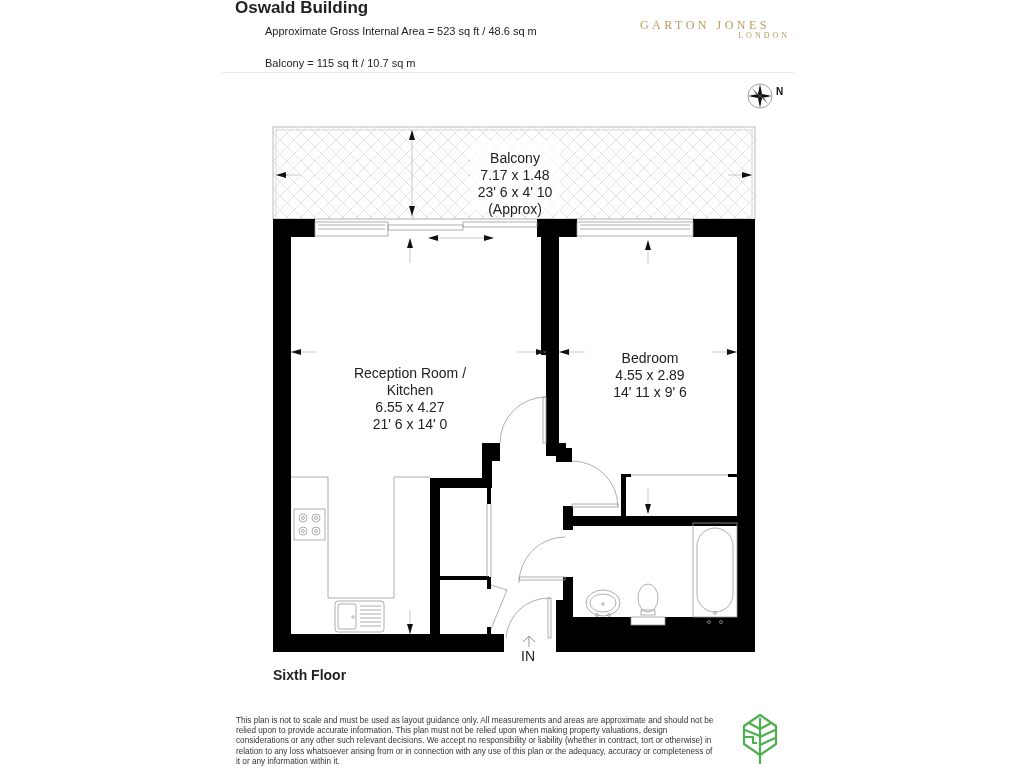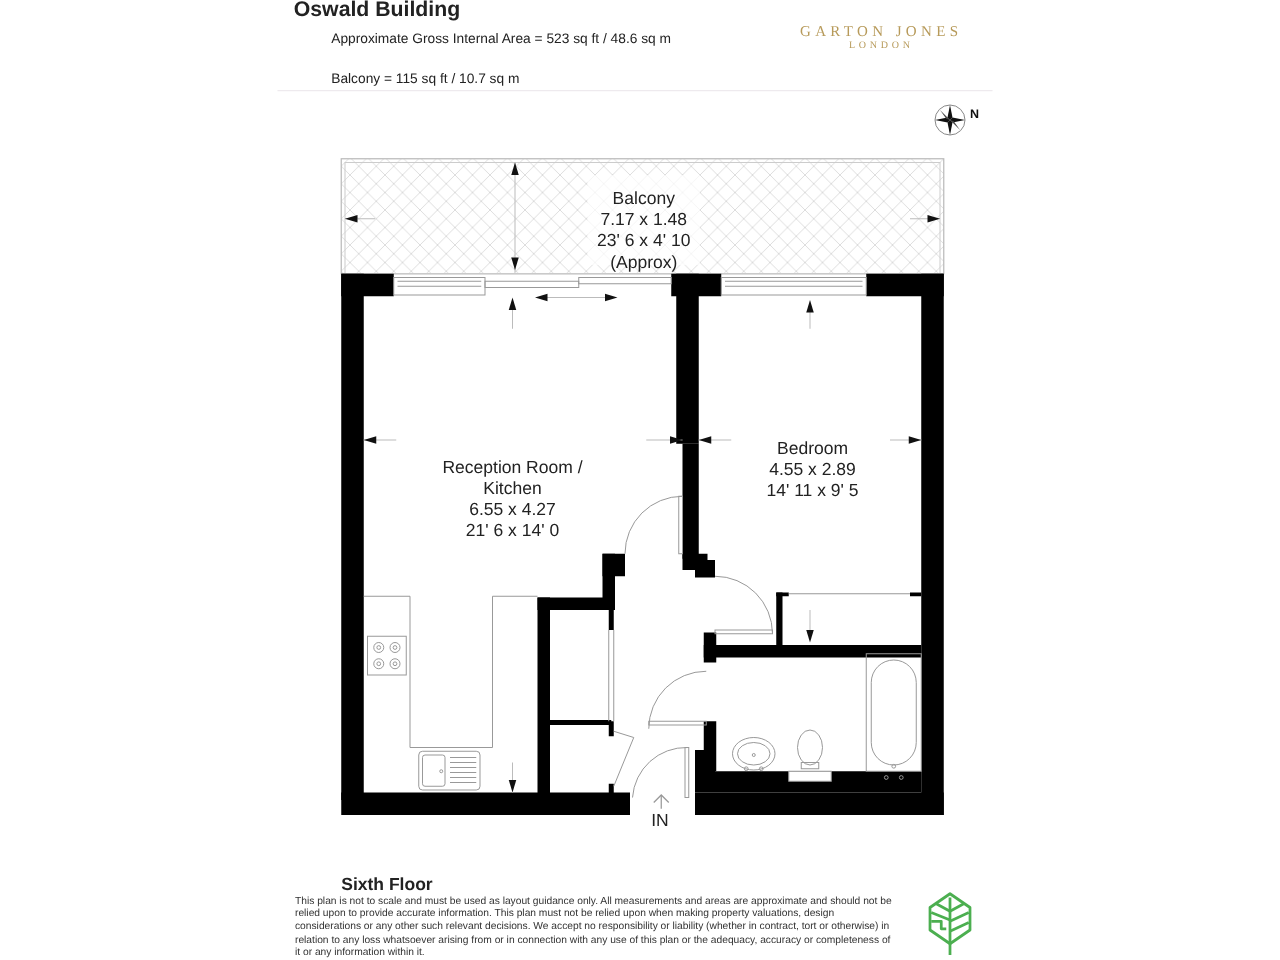--- a/index.html
+++ b/index.html
@@ -3,27 +3,27 @@
 <meta charset="utf-8">
 <style>
   html, body { margin:0; padding:0; background:#ffffff; }
   body { width:1024px; height:768px; position:relative; overflow:hidden; font-family:"Liberation Sans", sans-serif; color:#1a1a1a; }
   .title { position:absolute; left:235px; top:-2px; font-size:17px; font-weight:bold; color:#222; }
   .area-line { position:absolute; left:236px; font-size:11px; color:#222;margin-left:29px; }
   .area-1 { top:25px; }
   .area-2 { top:57px; }
   .brand { position:absolute; left:620px; top:18px; width:170px; text-align:center; color:#b79a5a; font-family:"Liberation Serif", serif; }
   .brand-name { font-size:12px; letter-spacing:3.5px; }
-  .brand-sub { font-size:8px; letter-spacing:3px; margin-top:-2px; }
+  .brand-sub { font-size:8px; letter-spacing:3px; margin-top:-2px;text-align:right; }
   .divider { position:absolute; left:222px; top:72px; width:572px; height:1px; background:#eeeaee; }
   .compass { position:absolute; left:745px; top:82px; width:60px; height:30px; }
   .compass-n { position:absolute; left:776px; top:86px; font-size:10px; font-weight:bold; color:#111; }
   .plan { position:absolute; left:0; top:0; width:1024px; height:768px; }
   .room-label { position:absolute; text-align:center; font-size:14px; color:#222; line-height:17px; }
-  .floor-label { position:absolute; left:273px; top:667px; font-size:14px; font-weight:bold; color:#222;margin-top:32px; }
+  .floor-label { position:absolute; left:273px; top:667px; font-size:14px; font-weight:bold; color:#222; }
   .disclaimer { position:absolute; left:236px; top:716px; width:480px; font-size:8.2px; line-height:10.2px; color:#333; }
   .leaf-logo { position:absolute; left:740px; top:712px; width:40px; height:54px; }
   .in-label { position:absolute; left:521px; top:648px; font-size:14px; color:#222; }
 </style>
 </head>
 <body>
 
 <div>
   <div class="title">Oswald Building</div>
   <div class="area-line area-1">Approximate Gross Internal Area = 523 sq ft / 48.6 sq m</div>
@@ -214,21 +214,21 @@
 <div class="room-label" style="left:335px;top:325px;width:150px;margin-top:40px;">
   <div>Reception Room /</div>
   <div>Kitchen</div>
   <div>6.55 x 4.27</div>
   <div>21' 6 x 14' 0</div>
 </div>
 
 <div class="room-label" style="left:575px;top:350px;width:150px;">
   <div>Bedroom</div>
   <div>4.55 x 2.89</div>
-  <div>14' 11 x 9' 5</div>
+  <div>14' 11 x 9' 6</div>
 </div>
 
 <div class="in-label">IN</div>
 
 <div class="floor-label">Sixth Floor</div>
 
 <div class="disclaimer">This plan is not to scale and must be used as layout guidance only. All measurements and areas are approximate and should not be relied upon to provide accurate information. This plan must not be relied upon when making property valuations, design considerations or any other such relevant decisions. We accept no responsibility or liability (whether in contract, tort or otherwise) in relation to any loss whatsoever arising from or in connection with any use of this plan or the adequacy, accuracy or completeness of it or any information within it.</div>
 
 <svg class="leaf-logo" viewBox="0 0 40 54">
   <g fill="none" stroke="#4caf50" stroke-width="2.2" stroke-linejoin="round">

